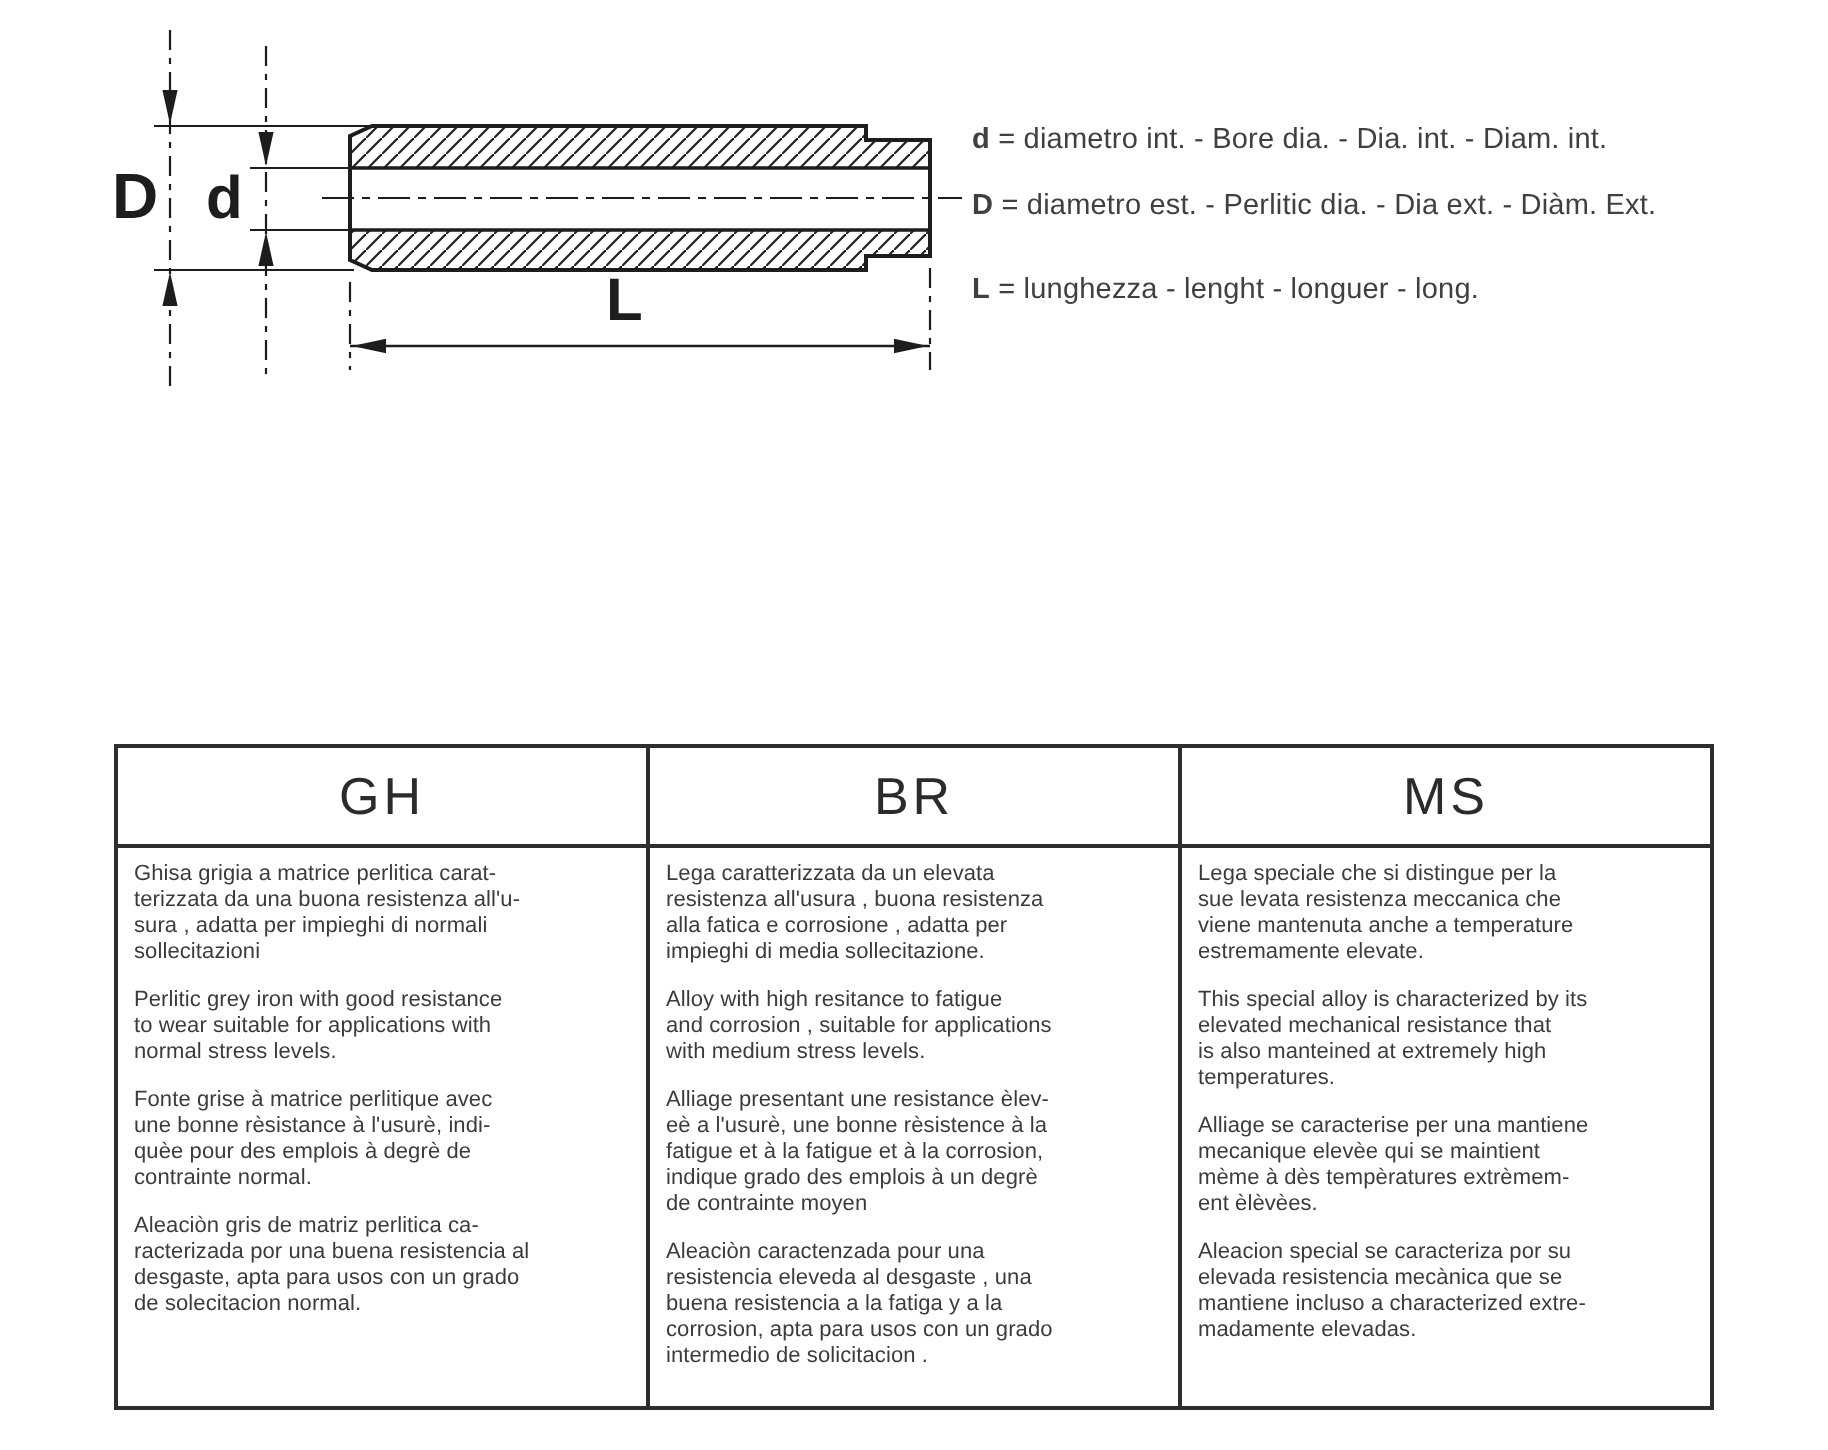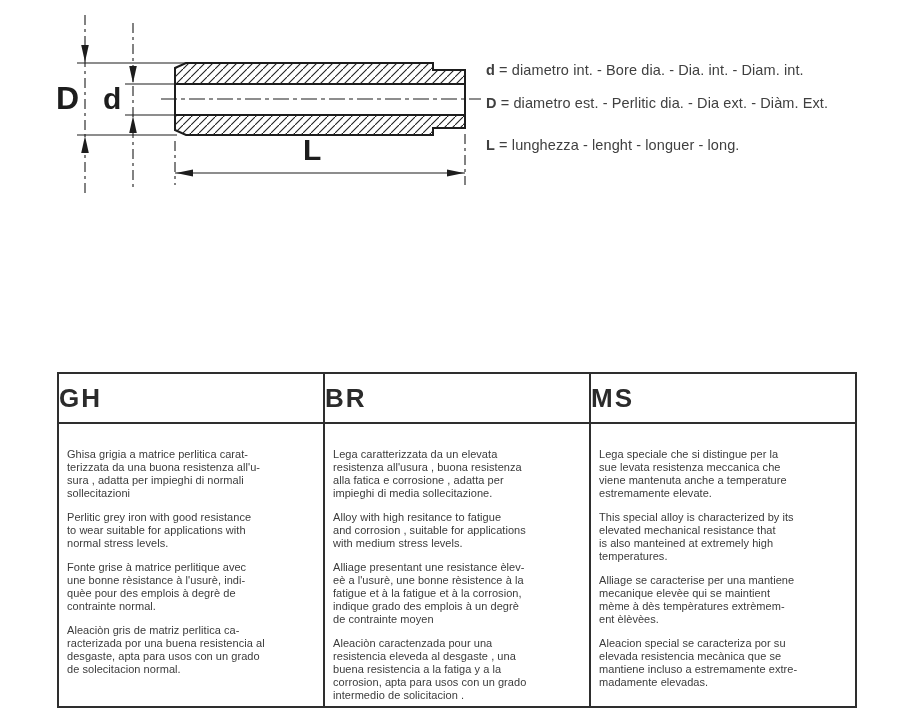--- a/index.html
+++ b/index.html
@@ -58,29 +58,29 @@
     border-collapse: collapse;
     table-layout: fixed;
   }
   .spec-table th, .spec-table td {
     border: 2px solid #2e2e2e;
     vertical-align: top;
   }
   .spec-table th {
     height: 50px;
     font-size: 26px;
-    font-weight: 700;
+    font-weight: 400;
     letter-spacing: 2px;
     color: #2b2b2b;
-    text-align: left;
+    text-align: center;
     vertical-align: middle;
   }
   .spec-table td {
     height: 281px;
-    padding: 24px 8px 4px 8px;
+    padding: 7px 8px 4px 8px;
     color: #3b3b3b;
     font-size: 11px;
     line-height: 13px;
   }
   .spec-table td p {
     white-space: pre-line;
     margin: 0 0 11px 0;
     letter-spacing: 0.05px;
   }
   .spec-table td p:last-child { margin-bottom: 0; }
@@ -200,20 +200,20 @@
           <p>This special alloy is characterized by its
 elevated mechanical resistance that
 is also manteined at extremely high
 temperatures.</p>
           <p>Alliage se caracterise per una mantiene
 mecanique elevèe qui se maintient
 mème à dès tempèratures extrèmem-
 ent èlèvèes.</p>
           <p>Aleacion special se caracteriza por su
 elevada resistencia mecànica que se
-mantiene incluso a estremamente extre-
+mantiene incluso a characterized extre-
 madamente elevadas.</p>
         </td>
       </tr>
     </tbody>
   </table>
 
 </div>
 
 </body></html>

